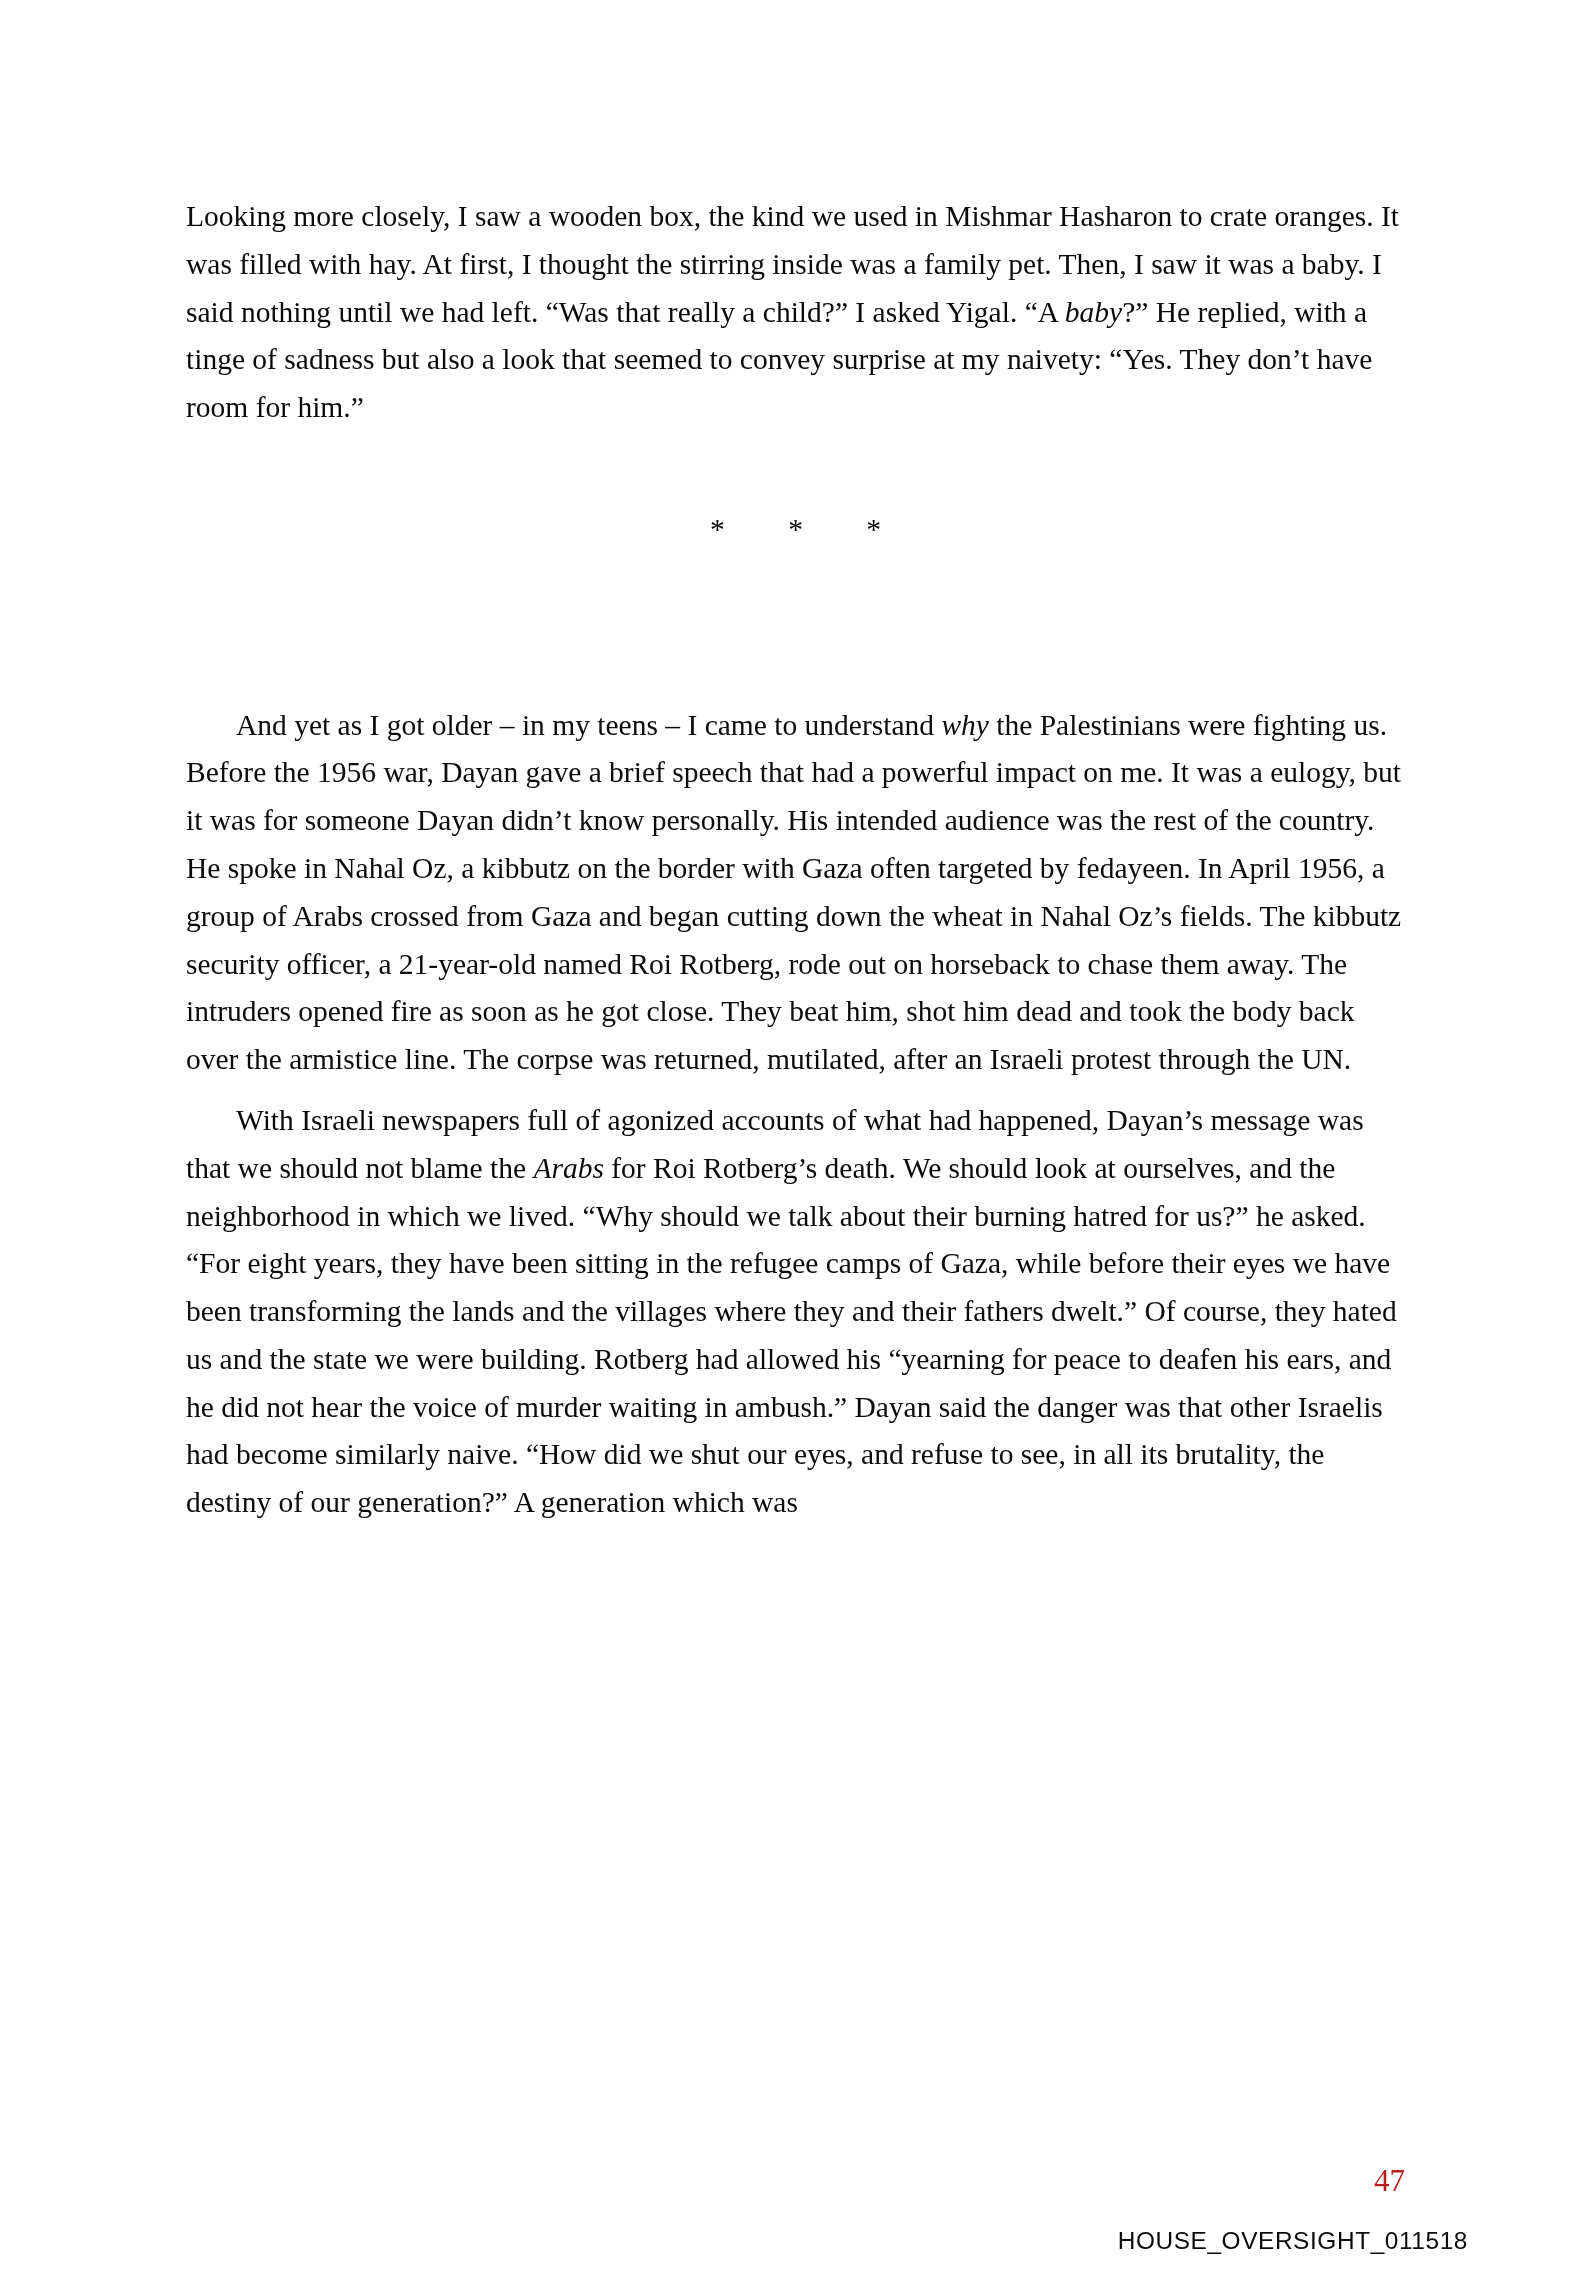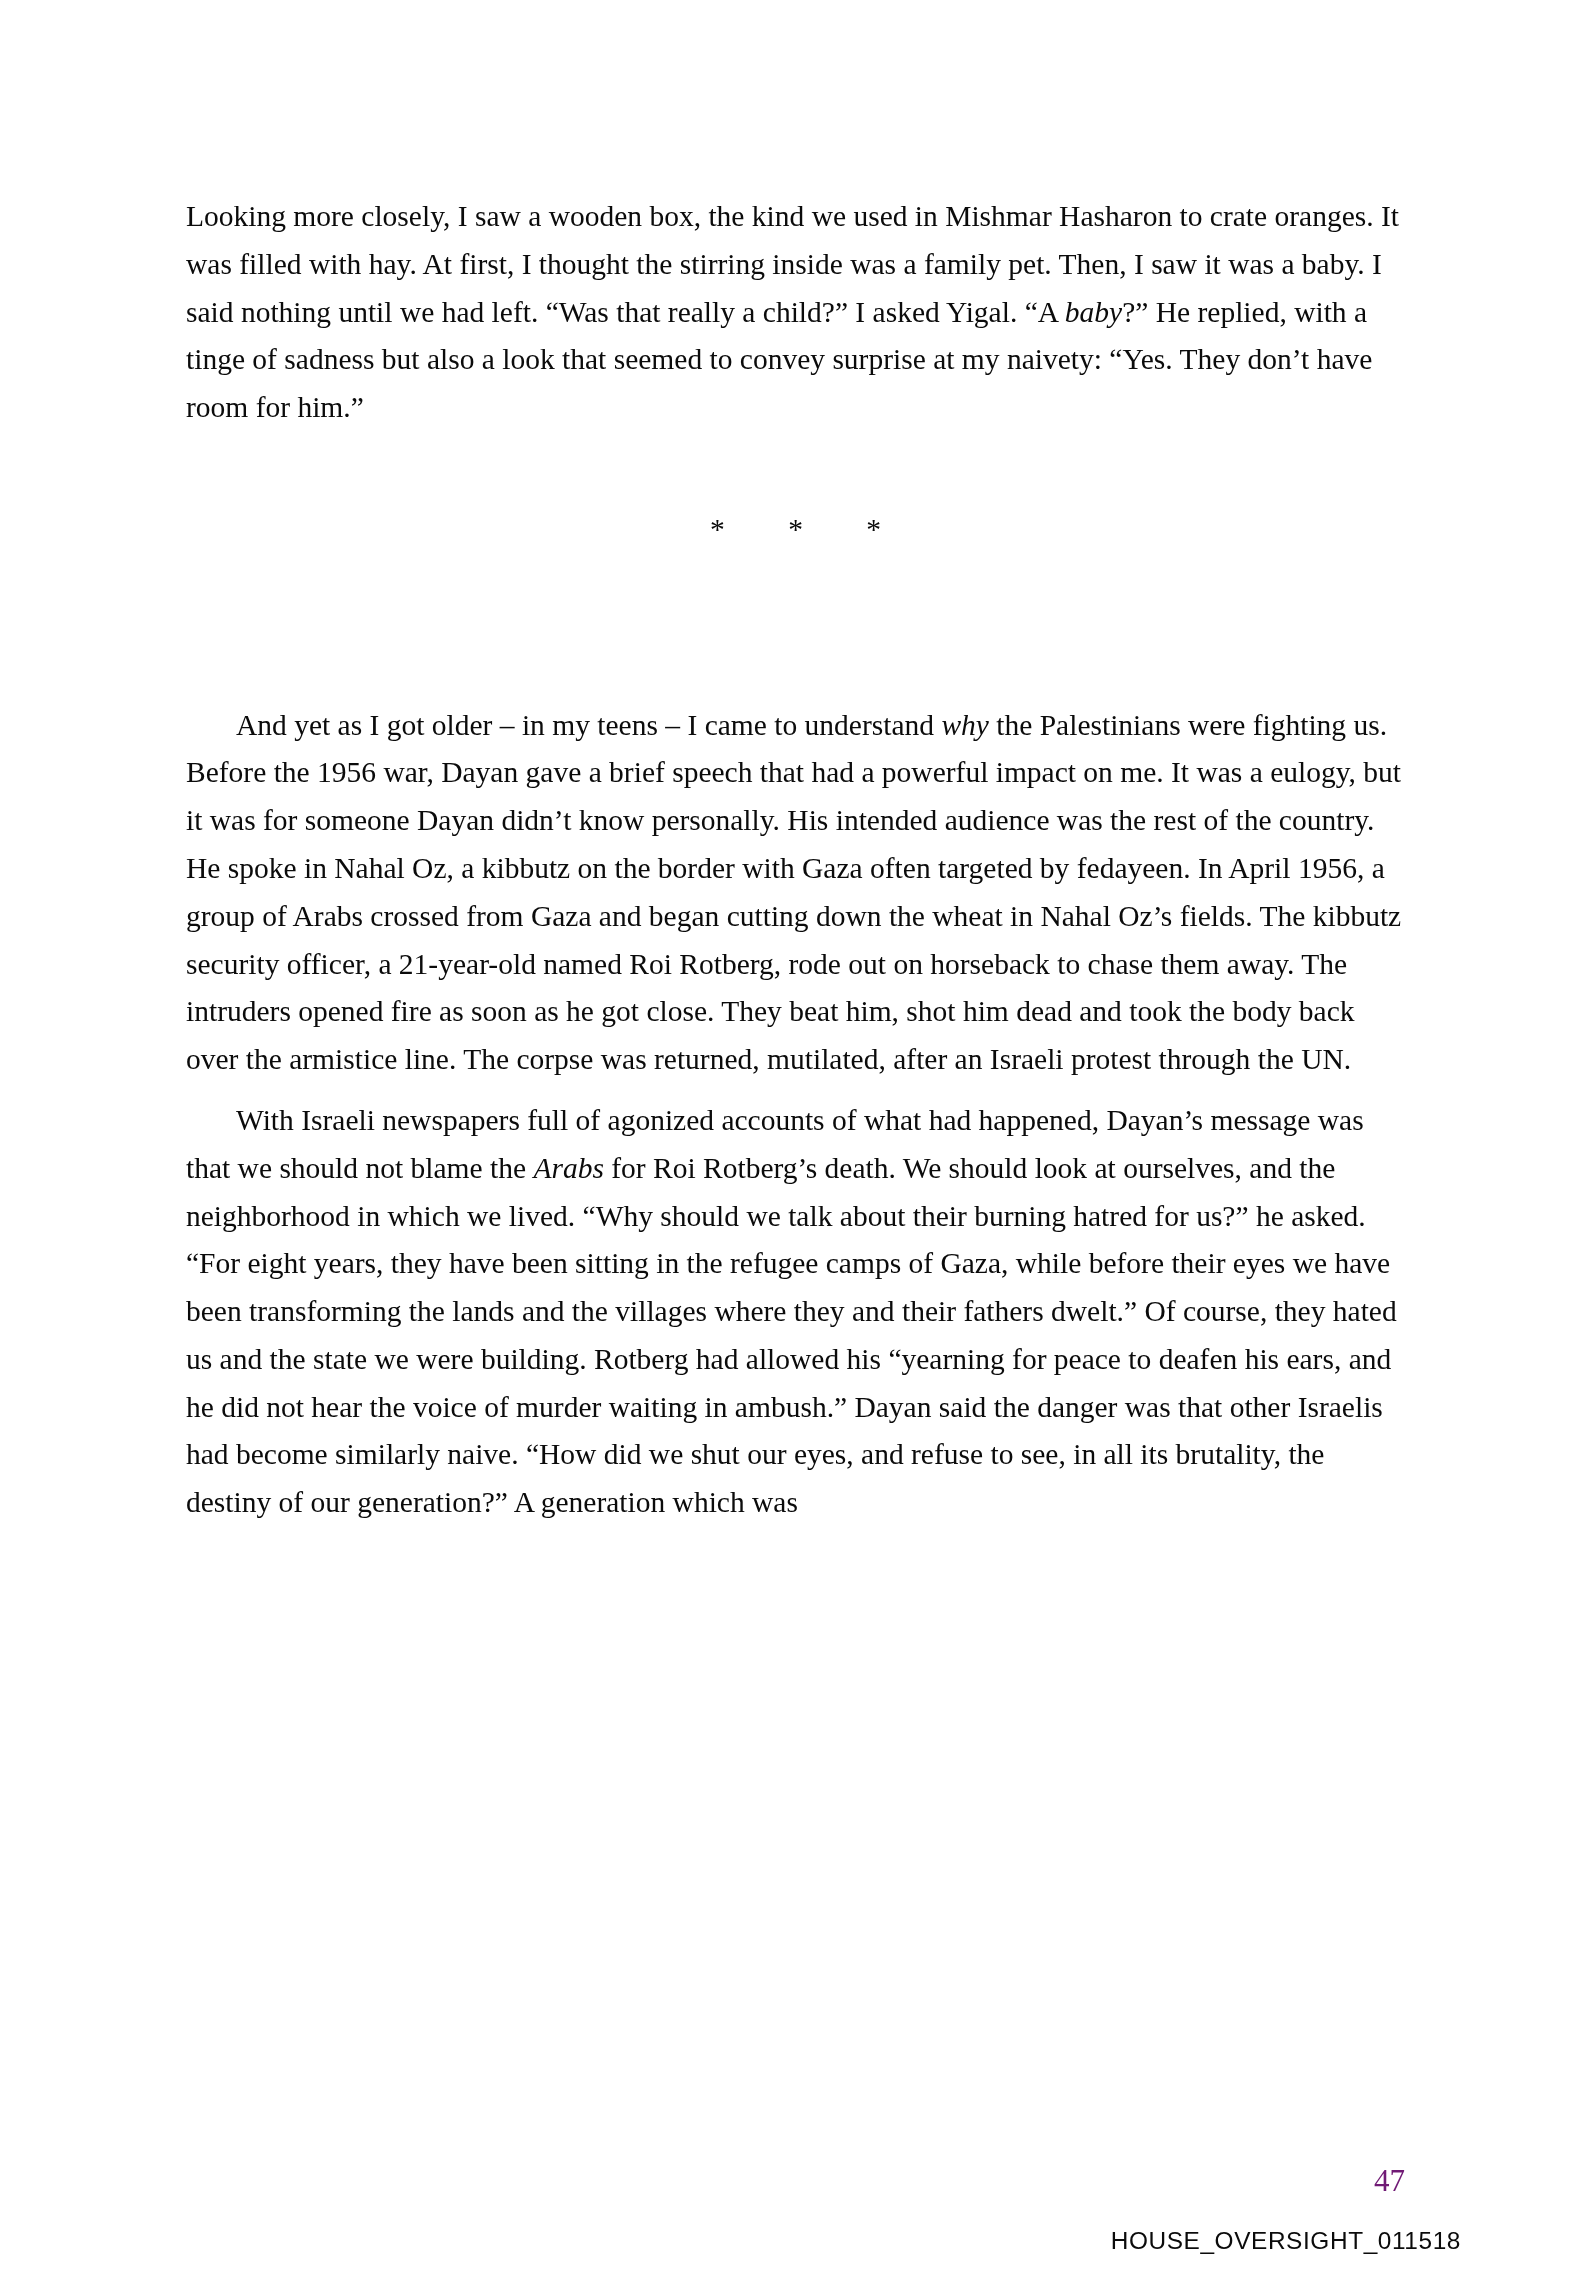--- a/index.html
+++ b/index.html
@@ -47,26 +47,26 @@
     color: #0b0b0b;
   }
   .spacer-after-break { height: 58px; }
   em { font-style: italic; }
   .page-number {
     position: absolute;
     right: 186px;
     bottom: 96px;
     font-size: 31px;
     font-family: "Liberation Serif", serif;
-    color: #701a75;
+    color: #b91c1c;
     margin-top: 7px;
   }
   .bates-stamp {
     position: absolute;
-    right: 130px;
+    right: 123px;
     bottom: 40px;
     font-size: 24.4px;
     font-family: "Liberation Sans", sans-serif;
     letter-spacing: 0.6px;
     color: #0b0b0b;
   }
 </style>
 </head>
 <body>
 

